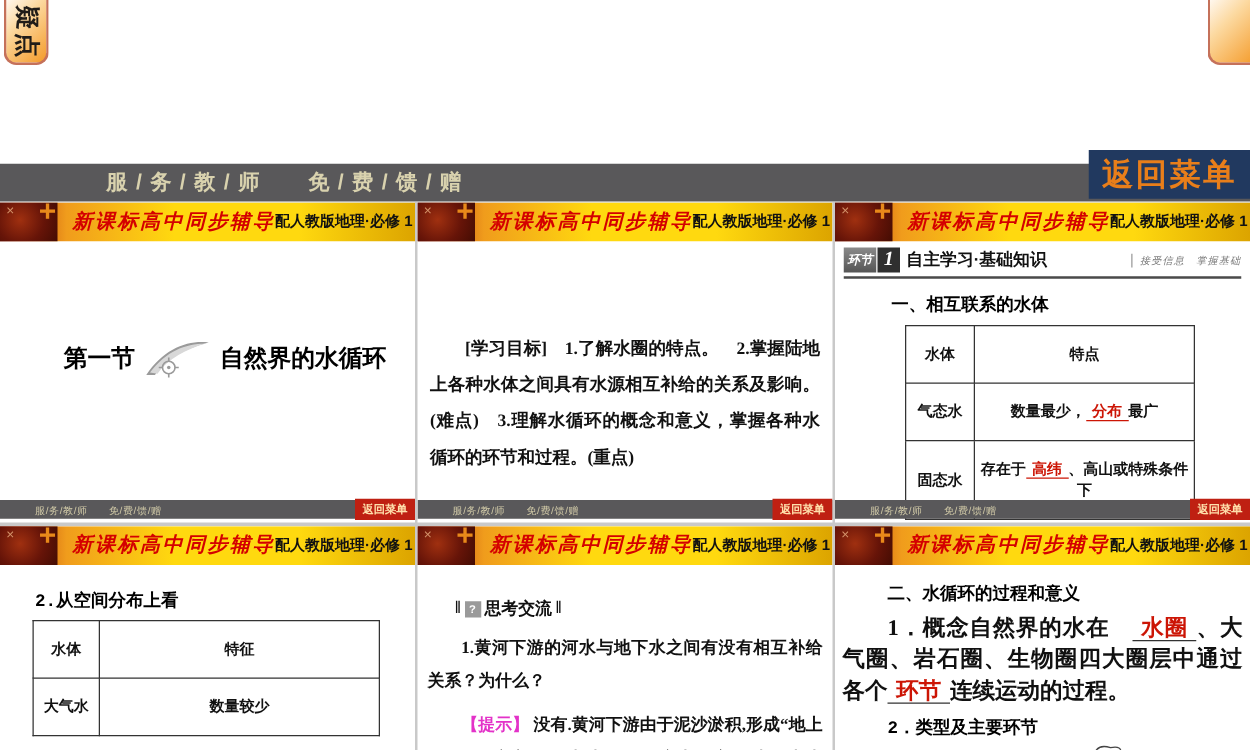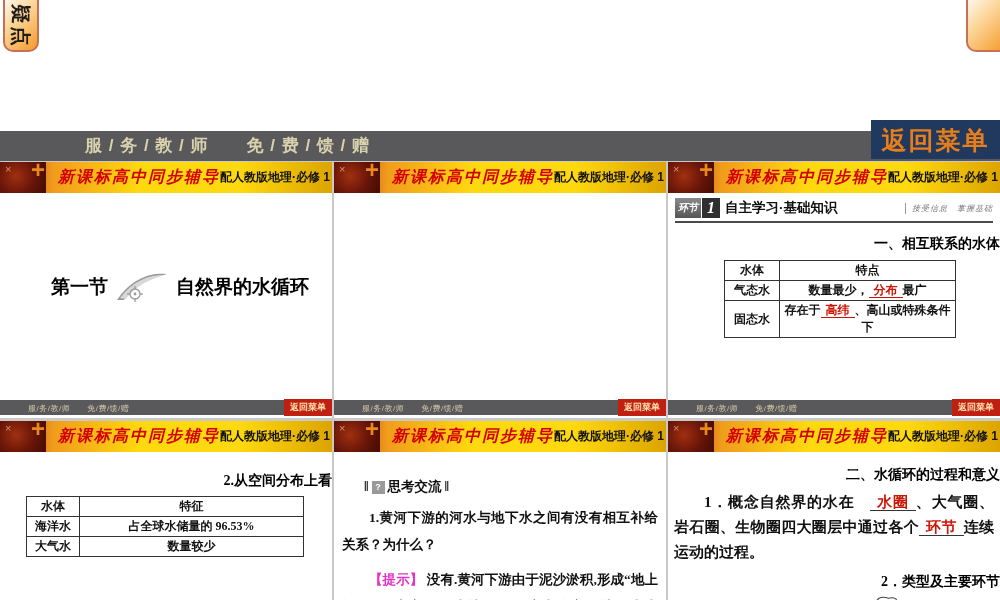--- a/index.html
+++ b/index.html
@@ -62,41 +62,41 @@
   .title-row{display:flex;align-items:center;justify-content:center;margin-top:78px;gap:6px;padding-left:28px;}
   .title-row .t{font-family:"Liberation Sans",sans-serif;font-weight:bold;font-size:19px;color:#000;}
   
   .objectives{margin:72px 10px 0 10px;font-size:14px;line-height:29px;font-weight:bold;text-indent:2em;text-align:justify;}
   
   .hjrow{margin:5px 7px 0 7px;border-bottom:2px solid #4a4a4a;padding-bottom:3px;display:flex;align-items:center;}
   .hj{background:linear-gradient(#8a8a8a,#555);color:#fff;font-size:10px;font-style:italic;font-weight:bold;padding:3px 3px;}
   .hjn{background:#2f2f2f;color:#fff;font-size:16px;font-weight:bold;font-style:italic;padding:1px 5px;margin:0 5px 0 1px;}
   .hjtitle{font-family:"Liberation Sans",sans-serif;font-weight:bold;font-size:13.5px;}
   .hjside{margin-left:auto;border-left:1px solid #999;padding-left:6px;font-size:8px;color:#777;font-style:italic;letter-spacing:1px;}
-  .h-sans{font-family:Liberation Serif, serif;font-weight:bold;font-size:14px;color:#000;text-align:right;}
+  .h-sans{font-family:Liberation Mono, monospace;font-weight:bold;font-size:14px;color:#000;}
   .s3-h1{margin:12px 0 0 45px;} .s3-h2{margin:8px 0 0 45px;font-size:13.5px;}
   table.wt{border-collapse:collapse;font-size:12px;font-weight:bold;}
-  table.wt td{border:1px solid #333;text-align:center;padding:1px 4px;height:17px;}
+  table.wt td{border:1px solid #333;text-align:center;padding:14px 4px;height:17px;}
   .s3-table{margin:7px 0 0 56px;width:232px;}
   .s3-table td:first-child{width:46px;}
   .s4-table{margin:6px 0 0 26px;width:278px;}
   .s4-table td:first-child{width:44px;}
   td.left{text-align:left;line-height:20px;}
   .red-u{color:#cc1505;border-bottom:1px solid #cc1505;padding:0 5px;}
   .blank-red{color:#cc1505;border-bottom:1px solid #333;padding:0 7px;font-weight:bold;}
   .s4-h1{margin:20px 0 0 28px;font-size:14px;}
   
   .tkrow{display:flex;align-items:center;gap:3px;margin:26px 0 0 30px;font-weight:bold;font-size:13.5px;}
   .tk-bars{font-size:14px;}
   .tk-q{width:13px;height:13px;background:#9a9a9a;color:#fff;font-size:9px;text-align:center;line-height:13px;font-family:"Liberation Sans",sans-serif;}
   .s5-p{margin:8px 8px 0 8px;font-size:13.5px;line-height:27px;text-indent:2em;font-weight:bold;text-align:justify;}
   .hint-label{color:#e332c8;}
   
   .s6-h1{margin:14px 0 0 42px;}
-  .s6-p{margin:6px 6px 0 6px;font-size:15px;line-height:25px;font-weight:bold;text-indent:2em;text-align:justify;}
+  .s6-p{margin:6px 6px 0 6px;font-size:18px;line-height:25px;font-weight:bold;text-indent:2em;text-align:justify;}
   .s6-h2{margin:8px 0 0 42px;font-size:14px;}
   .diagram-wrap{margin:4px 0 0 56px;}
   svg text{font-family:"Liberation Serif",serif;}
 </style>
 </head>
 <body>
 
 <div id="left-tab" class="corner-tab">
   <span class="ch">疑</span>
   <span class="ch">点</span>
@@ -137,20 +137,23 @@
     <span class="f-return">返回菜单</span>
   </div>
 </div>
 
 <div class="slide r1 c2">
   <div class="s-header">
     <div class="s-corner"></div>
     <span class="brand-title">新课标高中同步辅导</span>
     <span class="brand-sub">配人教版地理·必修 1</span>
   </div>
+  <div class="s-body">
+    <p class="objectives">[学习目标]　1.了解水圈的特点。　2.掌握陆地上各种水体之间具有水源相互补给的关系及影响。(难点)　3.理解水循环的概念和意义，掌握各种水循环的环节和过程。(重点)</p>
+  </div>
   <div class="s-footer">
     <span class="f-text">服/务/教/师　　免/费/馈/赠</span>
     <span class="f-return">返回菜单</span>
   </div>
 </div>
 
 <div class="slide r1 c3">
   <div class="s-header">
     <div class="s-corner"></div>
     <span class="brand-title">新课标高中同步辅导</span>
@@ -195,24 +198,20 @@
   </div>
   <div class="s-body">
     <div class="h-sans s4-h1">2.从空间分布上看</div>
     <table class="wt s4-table">
       <tbody>
           <tr>
         <td>水体</td>
         <td>特征</td>
       </tr>
       <tr>
-        <td>海洋水</td>
-        <td><span>占全球水储量的 96.53%</span></td>
-      </tr>
-      <tr>
         <td>大气水</td>
         <td><span>数量较少</span></td>
       </tr>
     </tbody>
       </table>
 
   </div>
 </div>
 
 <div class="slide r2 c2">

